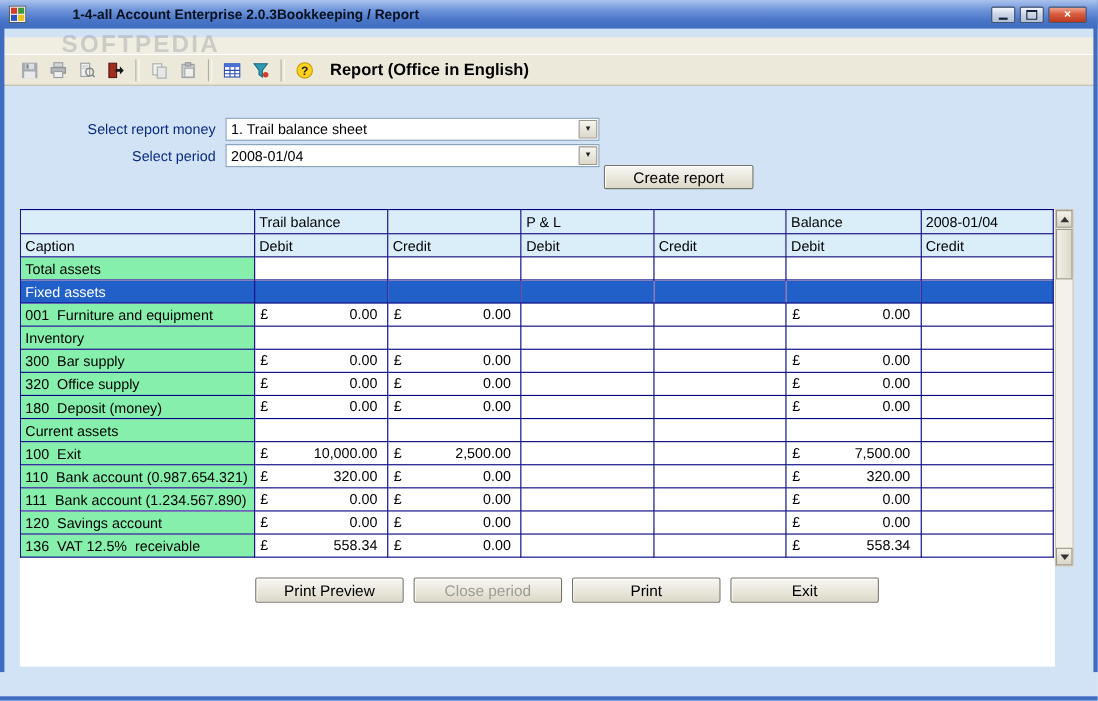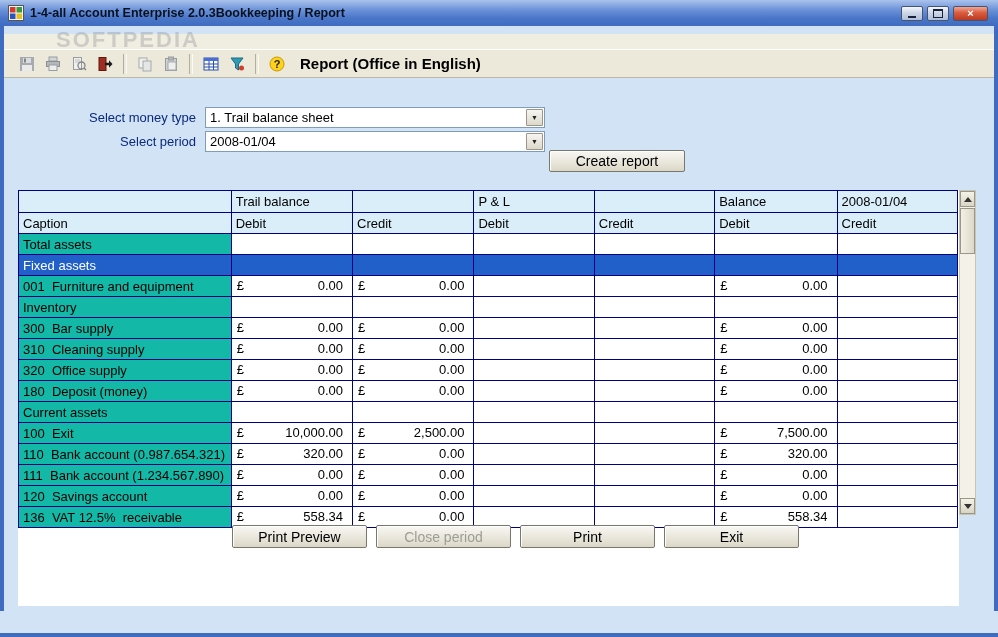--- a/index.html
+++ b/index.html
@@ -11,21 +11,21 @@
   }
   
   .frame-edge { position:absolute; background:#3f6cc1; z-index:40; }
   .edge-left  { left:0; top:26; width:4px; height:611px; }
   .edge-right { right:0; top:26; width:4px; height:611px; }
   .edge-bottom{ left:0; top:633px; width:998px; height:4px; }
 
   .titlebar {
     position:absolute; left:0; top:0; width:998px; height:26px;
     background:linear-gradient(180deg,#aac3ec 0%,#6f95da 35%,#4a76c8 70%,#3f6cc1 100%);
-    display:flex; align-items:center; z-index:41;
+    display:flex; align-items:center; z-index:41;gap:36px;
   }
   .app-icon { width:16px; height:16px; margin:0 6px 0 8px; flex:0 0 auto; }
   .title-text { font-weight:bold; font-size:12.5px; color:#06101f; white-space:nowrap; }
   .winbtns { position:absolute; right:10px; top:6px; display:flex; gap:4px; }
   .winbtn {
     width:22px; height:15px; border:1px solid #46556e; border-radius:2px;
     background:linear-gradient(#f5f8fc,#ccd6e6 45%,#b0bfd6);
     display:flex; align-items:center; justify-content:center; box-sizing:border-box;
   }
   .winbtn .min-glyph { width:8px; height:2px; background:#15233c; margin-top:7px; }
@@ -94,21 +94,21 @@
     overflow:hidden; background:#fff;
   }
   table.grid { border-collapse:collapse; table-layout:fixed; width:940px; }
   .grid th, .grid td {
     border:1px solid #000080; height:21px; padding:0 4px;
     font-weight:normal; text-align:left; overflow:hidden; white-space:pre;
     box-sizing:border-box; font-size:13px;
   }
   .grid th { background:#daeefa; }
   .grid th.gh { height:22px; }
-  .grid td.caption { background:#14b8a6; }
+  .grid td.caption { background:#86efac; }
   .grid td.money { background:#fff; padding:0; }
   .grid td.money .cur { float:left; padding-left:5px; line-height:20px; }
   .grid td.money .amt { float:right; padding-right:9px; line-height:20px; }
   .grid tr.selected td { background:#2160c8; color:#fff; }
   
   .vscroll {
     position:absolute; left:959px; top:190px; width:17px; height:325px;
     background:#f3f1e8; border:1px solid #c9c5b5; box-sizing:border-box;
   }
   .sb-btn {
@@ -228,21 +228,21 @@
       <span class="tbicon">
         <svg width="16" height="16" viewBox="0 0 16 16">
           <circle cx="8" cy="8" r="7" fill="#ffd21e" stroke="#c79a00"></circle>
           <text x="8" y="12" text-anchor="middle" font-size="11" font-weight="bold" fill="#222" font-family="Liberation Sans, sans-serif">?</text>
         </svg>
       </span>
     </span>
   <span class="tb-heading">Report (Office in English)</span>
 </div>
 
-<div class="form-label" style="left:18px; top:107px;">Select money type</div>
+<div class="form-label" style="left:18px; top:107px;">Select report money</div>
 <div class="combo" style="left:205px; top:107px;">
   <span class="combo-text">1. Trail balance sheet</span>
   <span class="combo-arrow">▼</span>
 </div>
 <div class="form-label" style="left:18px; top:131px;">Select period</div>
 <div class="combo" style="left:205px; top:131px;">
   <span class="combo-text">2008-01/04</span>
   <span class="combo-arrow">▼</span>
 </div>
 <button class="btn create-btn">Create report</button>
@@ -318,29 +318,20 @@
         <tr>
           <td class="caption">300  Bar supply</td>
           <td class="money"><span class="cur">£</span><span class="amt">0.00</span></td>
           <td class="money"><span class="cur">£</span><span class="amt">0.00</span></td>
           <td class="money"></td>
           <td class="money"></td>
           <td class="money"><span class="cur">£</span><span class="amt">0.00</span></td>
           <td class="money"></td>
         </tr>
         <tr>
-          <td class="caption">310  Cleaning supply</td>
-          <td class="money"><span class="cur">£</span><span class="amt">0.00</span></td>
-          <td class="money"><span class="cur">£</span><span class="amt">0.00</span></td>
-          <td class="money"></td>
-          <td class="money"></td>
-          <td class="money"><span class="cur">£</span><span class="amt">0.00</span></td>
-          <td class="money"></td>
-        </tr>
-        <tr>
           <td class="caption">320  Office supply</td>
           <td class="money"><span class="cur">£</span><span class="amt">0.00</span></td>
           <td class="money"><span class="cur">£</span><span class="amt">0.00</span></td>
           <td class="money"></td>
           <td class="money"></td>
           <td class="money"><span class="cur">£</span><span class="amt">0.00</span></td>
           <td class="money"></td>
         </tr>
         <tr>
           <td class="caption">180  Deposit (money)</td>

